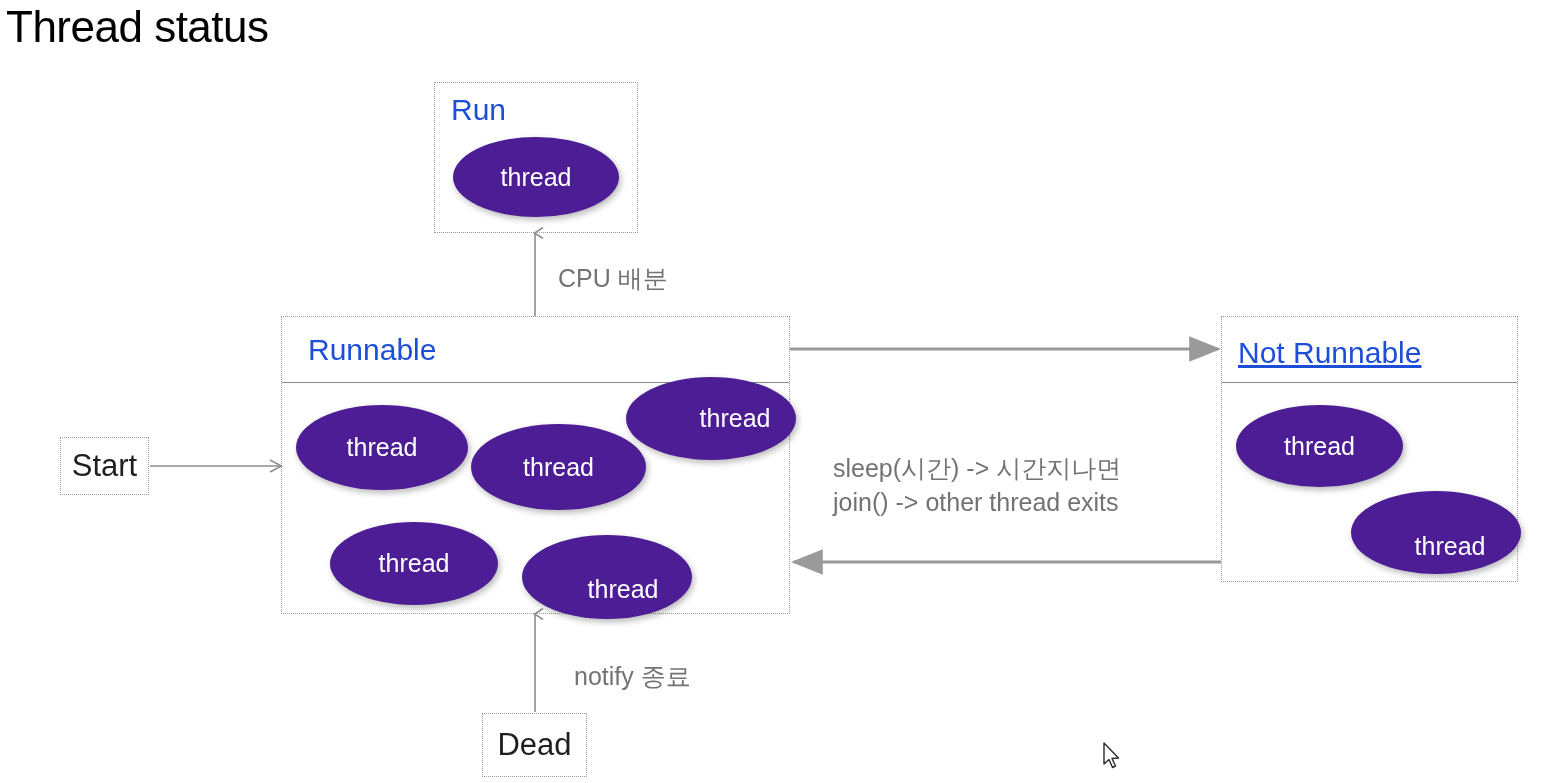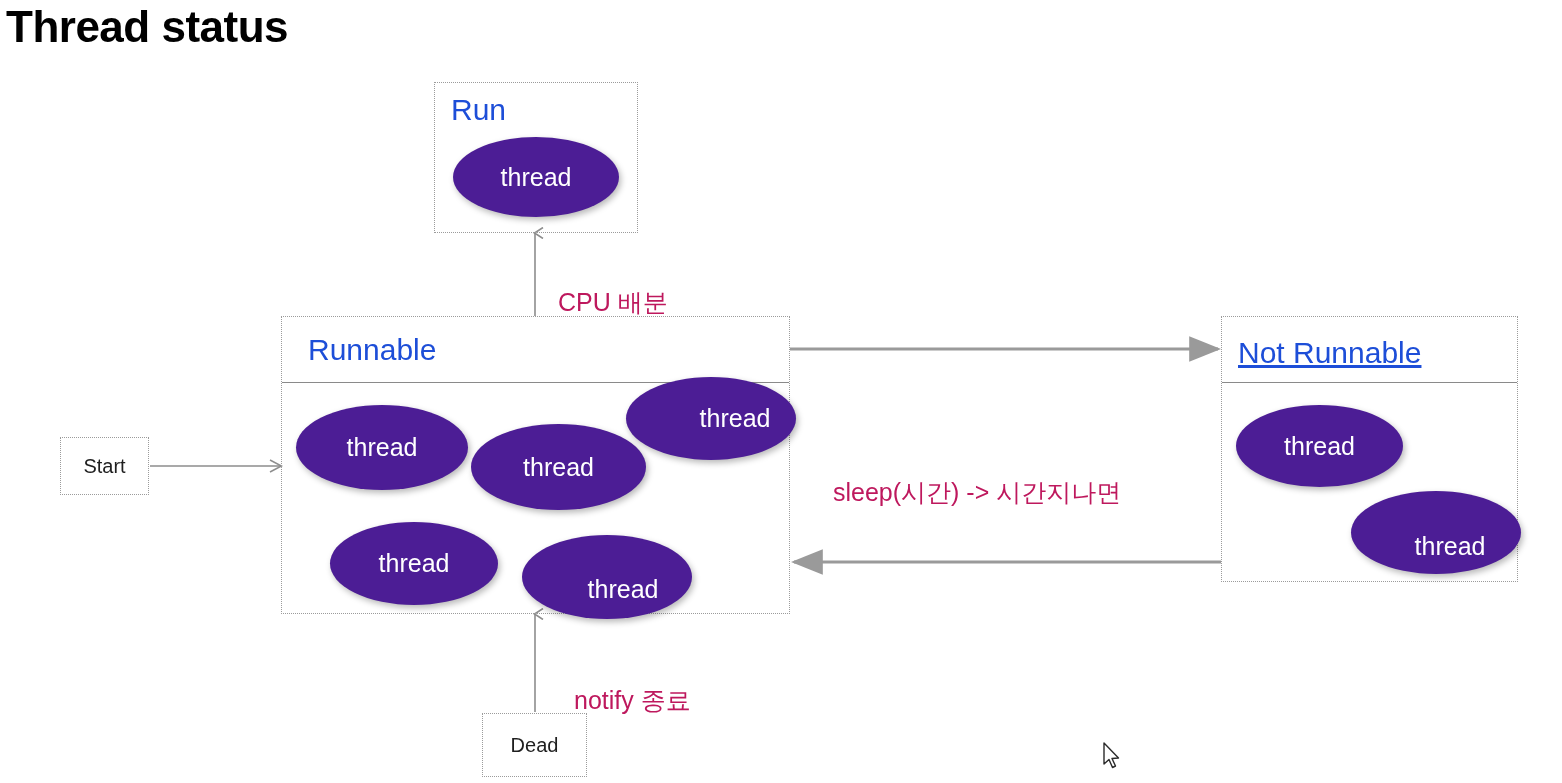--- a/index.html
+++ b/index.html
@@ -18,21 +18,21 @@
     background: #ffffff;
     overflow: hidden;
   }
 
   
   #page-title {
     position: absolute;
     left: 6px;
     top: 2px;
     font-size: 44px;
-    font-weight: bold;
+    font-weight: normal;
     letter-spacing: -0.5px;
     color: #000000;
     white-space: nowrap;
   }
 
   
   .state-box {
     position: absolute;
     border: 1px dotted #9b9b9b;
     background: transparent;
@@ -58,21 +58,21 @@
   
   .terminal-box {
     position: absolute;
     border: 1px dotted #9b9b9b;
     box-sizing: border-box;
     display: flex;
     align-items: center;
     justify-content: center;
   }
   .terminal-label {
-    font-size: 20px;
+    font-size: 31px;
     color: #1f1f1f;
     white-space: nowrap;
   }
 
   
   .thread-ellipse {
     position: absolute;
     background: #4c1d95;
     border-radius: 50%;
     box-shadow: 2px 3px 6px rgba(0,0,0,0.28);
@@ -87,24 +87,23 @@
     pointer-events: none;
   }
   .te-label-shift-r > span { transform: translateX(24px); }
   .te-label-shift-dn > span { transform: translate(14px, 14px); }
   .te-label-shift-dn2 > span { transform: translate(16px, 12px); }
 
   
   .edge-label {
     position: absolute;
     font-size: 25px;
-    color: #be185d;
+    color: #737373;
     white-space: nowrap;
     line-height: 1.35;
-    margin-top: 24px;
   }
   .edge-label-block { line-height: 1.35; }
 
   
   #arrow-layer {
     position: absolute;
     left: 0;
     top: 0;
     width: 1562px;
     height: 783px;
@@ -209,20 +208,21 @@
 
   <div class="terminal-box" style="left:482px; top:713px; width:105px; height:64px;">
     <div class="terminal-label">Dead</div>
   </div>
 
   <div class="edge-label" style="left:558px; top:262px;">CPU 배분</div>
 
 
   <div class="edge-label edge-label-block" style="left:833px; top:452px;">
     <div>sleep(시간) -&gt; 시간지나면</div>
+    <div>join() -&gt; other thread exits</div>
   </div>
 
   <div class="edge-label" style="left:574px; top:660px;">notify 종료</div>
 
   <svg id="mouse-cursor" style="left:1102px; top:742px;" viewBox="0 0 22 30" xmlns="http://www.w3.org/2000/svg">
     <path d="M2,1 L2,22 L7,17.5 L10.5,25.5 L13.5,24 L10,16.5 L16.5,16 Z" fill="#ffffff" stroke="#2b2b2b" stroke-width="1.4" stroke-linejoin="round"></path>
   </svg>
 
 </div>
 

